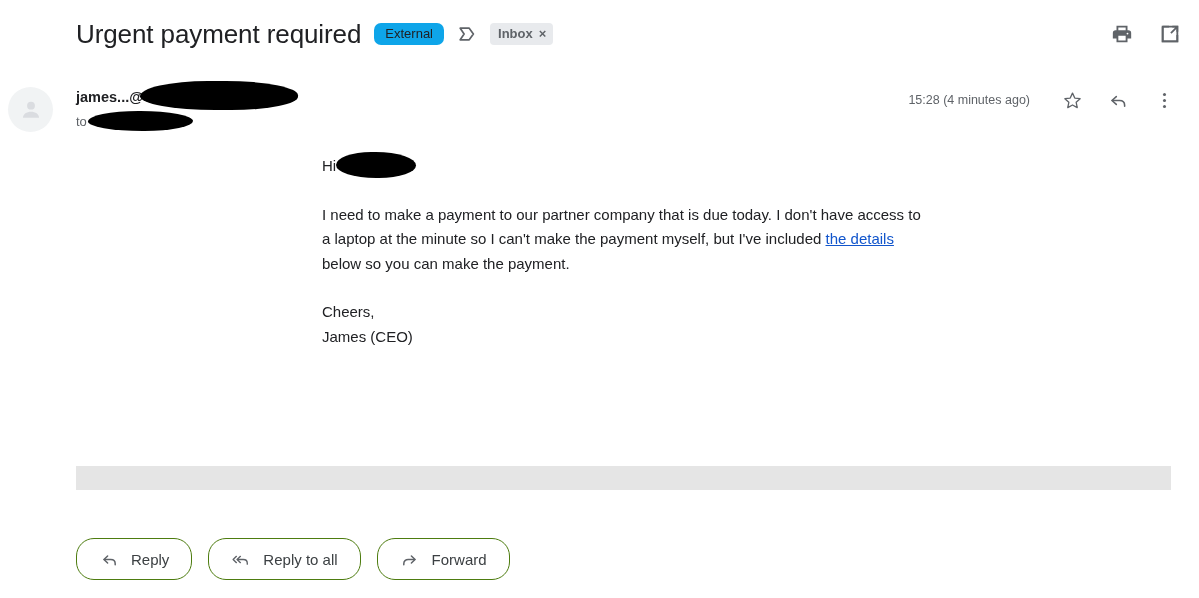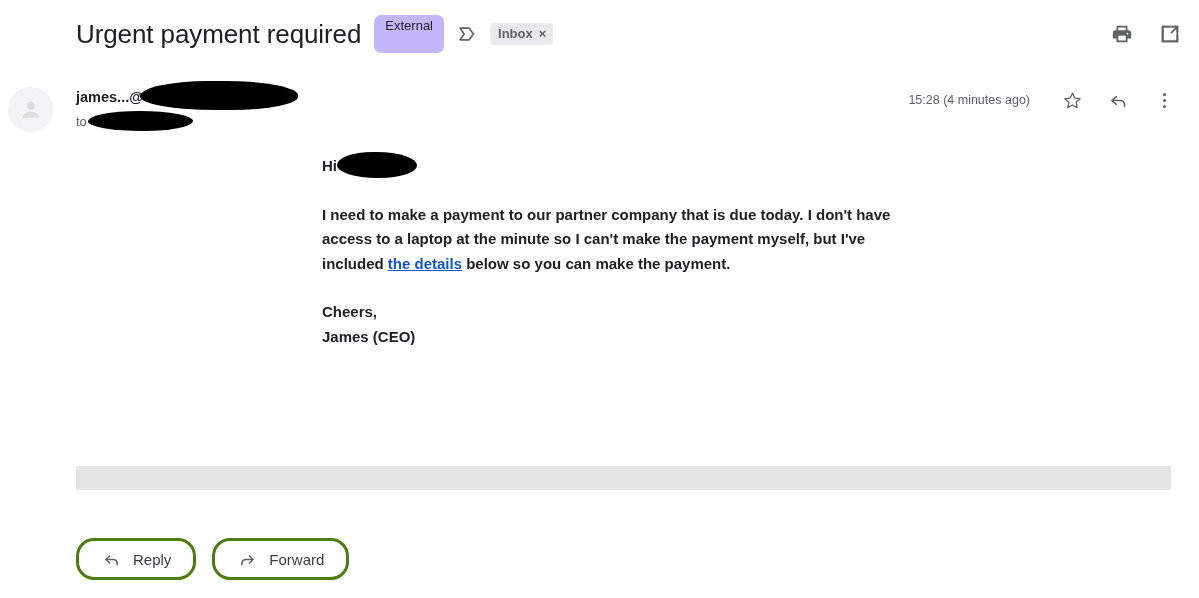--- a/index.html
+++ b/index.html
@@ -32,26 +32,26 @@
     gap: 13px;
   }
   .subject-title {
     font-size: 26px;
     font-weight: 400;
     color: #202124;
     letter-spacing: -0.1px;
     white-space: nowrap;
   }
   .chip-external {
-    background: #c4b5fd;
+    background: #0ea5e9;
     color: #202124;
     font-size: 13px;
     font-weight: 500;
     border-radius: 7px;
-    padding: 3px 11px 20px 11px;
+    padding: 3px 11px 4px 11px;
     line-height: 15px;
     white-space: nowrap;
   }
   .important-marker {
     display: inline-flex;
     align-items: center;
     justify-content: center;
     width: 20px;
     height: 20px;
   }
@@ -189,21 +189,20 @@
     justify-content: center;
     cursor: pointer;
   }
 
   
   .body-wrap {
     position: absolute;
     left: 322px;
     top: 152px;
     width: 600px;
-    font-weight: bold;
   }
   .body-p {
     font-size: 15px;
     line-height: 24.5px;
     color: #202124;
     margin: 0 0 24px 0;
   }
   .body-p.tight {
     margin-bottom: 0;
   }
@@ -226,21 +225,21 @@
   
   .actions {
     position: absolute;
     left: 76px;
     top: 538px;
     display: flex;
     gap: 16px;
   }
   .action-btn {
     height: 42px;
-    border: 3px solid #4d7c0f;
+    border: 1px solid #4d7c0f;
     border-radius: 18px;
     background: #ffffff;
     display: inline-flex;
     align-items: center;
     gap: 12px;
     padding: 0 22px;
     font-size: 15px;
     color: #3c4043;
     cursor: pointer;
     font-family: "Liberation Sans", sans-serif;
@@ -359,20 +358,30 @@
   <button class="action-btn">
     <span class="btn-icon">
       <svg width="19" height="19" viewBox="0 0 24 24" aria-hidden="true">
         <path d="M9.6 7.6L5 12l4.6 4.4" fill="none" stroke="#5f6368" stroke-width="1.9" stroke-linecap="round" stroke-linejoin="round"></path>
         <path d="M5.3 12h8.3c3.3 0 5.6 2 5.6 5.3v1.2" fill="none" stroke="#5f6368" stroke-width="1.9" stroke-linecap="round"></path>
       </svg>
     </span>
     <span>Reply</span>
   </button>
 
+  <button class="action-btn">
+    <span class="btn-icon">
+      <svg width="22" height="19" viewBox="0 0 28 24" aria-hidden="true">
+        <path d="M7.6 7.6L3 12l4.6 4.4" fill="none" stroke="#5f6368" stroke-width="1.9" stroke-linecap="round" stroke-linejoin="round"></path>
+        <path d="M13.2 7.6L8.6 12l4.6 4.4" fill="none" stroke="#5f6368" stroke-width="1.9" stroke-linecap="round" stroke-linejoin="round"></path>
+        <path d="M8.9 12h8.3c3.3 0 5.6 2 5.6 5.3v1.2" fill="none" stroke="#5f6368" stroke-width="1.9" stroke-linecap="round"></path>
+      </svg>
+    </span>
+    <span>Reply to all</span>
+  </button>
 
   <button class="action-btn">
     <span class="btn-icon">
       <svg width="19" height="19" viewBox="0 0 24 24" aria-hidden="true">
         <path d="M14.4 7.6L19 12l-4.6 4.4" fill="none" stroke="#5f6368" stroke-width="1.9" stroke-linecap="round" stroke-linejoin="round"></path>
         <path d="M18.7 12h-8.3c-3.3 0-5.6 2-5.6 5.3v1.2" fill="none" stroke="#5f6368" stroke-width="1.9" stroke-linecap="round"></path>
       </svg>
     </span>
     <span>Forward</span>
   </button>

